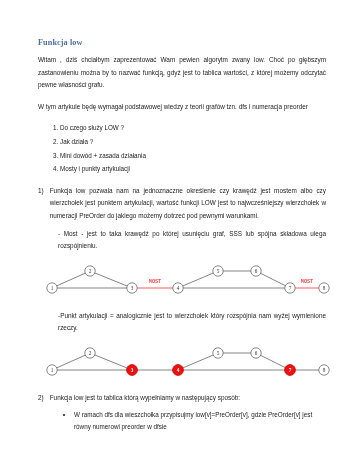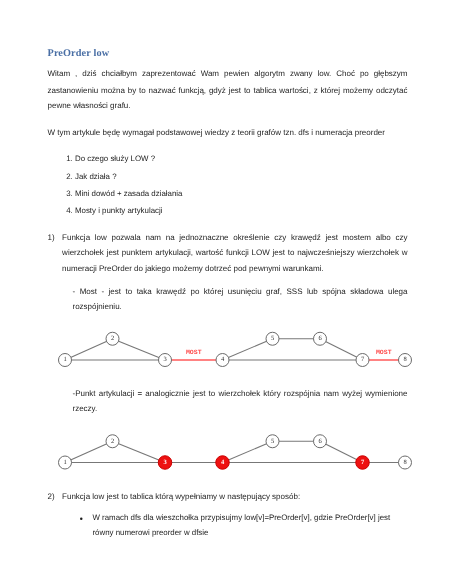--- a/index.html
+++ b/index.html
@@ -33,21 +33,21 @@
   .edge{stroke:#777777;stroke-width:.9;fill:none;}
   .edge.red{stroke:#ff5a5a;stroke-width:1.1;}
   .mostlabel{font-family:"Liberation Mono", monospace;font-size:5.2px;fill:#ff4d4d;text-anchor:middle;font-weight:bold;}
 </style>
 </head>
 <body>
 
 <div class="page">
   <div class="content">
 
-    <h1 class="heading">PreOrder low</h1>
+    <h1 class="heading">Funkcja low</h1>
 
     <p class="para">Witam , dziś chciałbym zaprezentować  Wam pewien algorytm zwany low. Choć po głębszym zastanowieniu można by to nazwać funkcją, gdyż jest to tablica wartości, z której możemy odczytać pewne własności grafu.</p>
 
     <p class="para">W tym artykule będę wymagał podstawowej wiedzy z teorii grafów tzn. dfs i numeracja preorder</p>
 
     <ol class="qlist">
       <li>Do czego służy LOW ?</li>
       <li>Jak działa ?</li>
       <li>Mini dowód  + zasada działania</li>
       <li>Mosty i punkty artykulacji</li>

